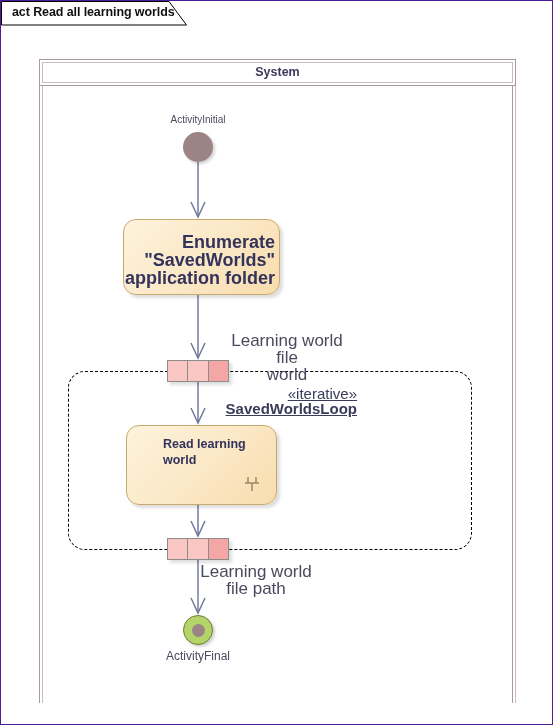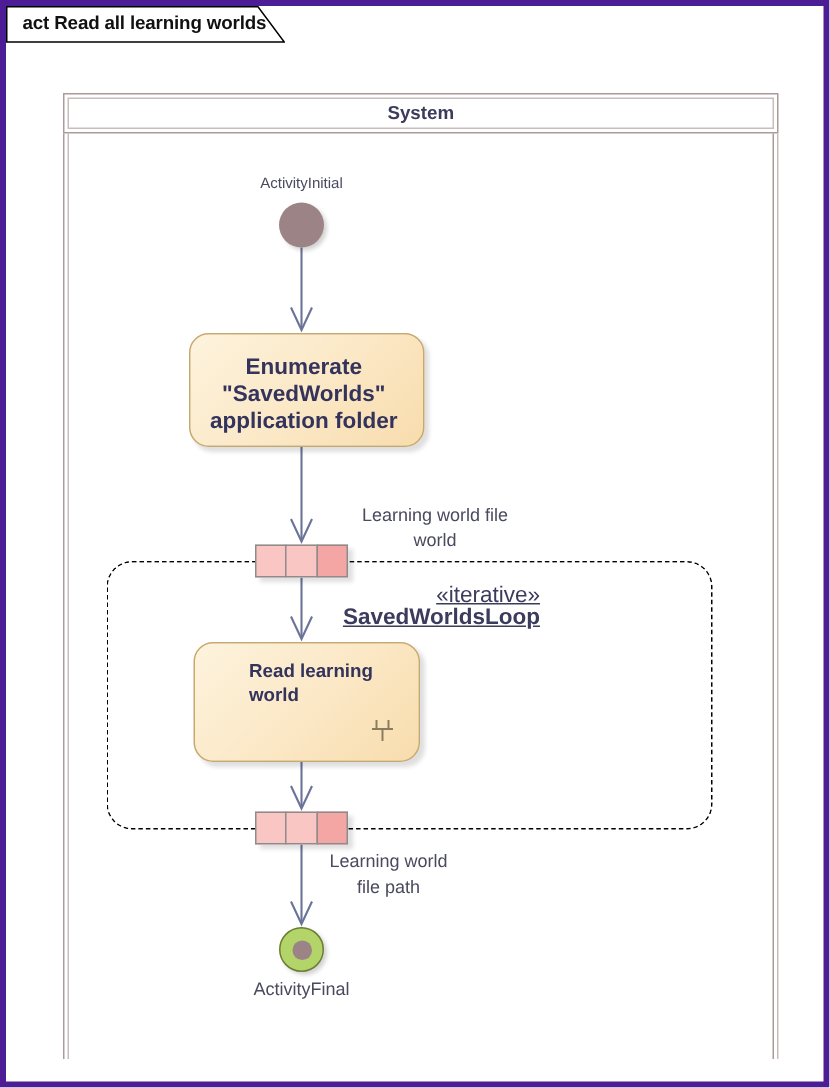--- a/index.html
+++ b/index.html
@@ -8,21 +8,21 @@
     background: #ffffff;
   }
   body {
     font-family: "Liberation Sans", sans-serif;
   }
   #canvas {
     position: relative;
     width: 553px;
     height: 725px;
     background: #ffffff;
-    border: 4px solid #4c1d95;
+    border: 1px solid #4c1d95;
     box-sizing: border-box;
     overflow: hidden;
   }
   
   .title-tab {
     position: absolute;
     left: 0;
     top: 0;
     width: 186px;
     height: 25px;
@@ -143,22 +143,22 @@
   #node-enumerate {
     left: 122px;
     top: 218px;
     width: 157px;
     height: 76px;
   }
   #node-enumerate .node-text {
     left: 0;
     right: 4px;
     top: 13px;
-    text-align: center;
-    font-size: 15px;
+    text-align: right;
+    font-size: 18px;
     line-height: 18px;
   }
   #node-read {
     left: 125px;
     top: 424px;
     width: 151px;
     height: 80px;
   }
   #node-read .node-text {
     left: 12px;
@@ -245,21 +245,21 @@
     margin-left: -1px;
     background: #f9c6c4;
   }
   .pin-node .cell:first-child { margin-left: 0; }
   .pin-node .cell.dark { background: #f3a6a3; }
   #pin-top { left: 166px; top: 359px; }
   #pin-bottom { left: 166px; top: 537px; }
 
   .pin-label {
     position: absolute;
-    font-size: 12px;
+    font-size: 17px;
     color: #4a4a5f;
     line-height: 17px;
   }
   #pin-top-label {
     left: 221px;
     top: 331px;
     width: 130px;
     text-align: center;
   }
   #pin-bottom-label {

